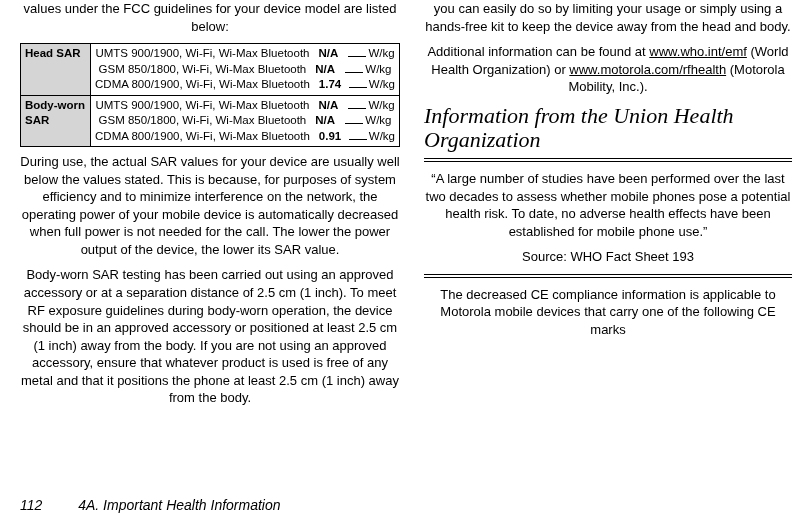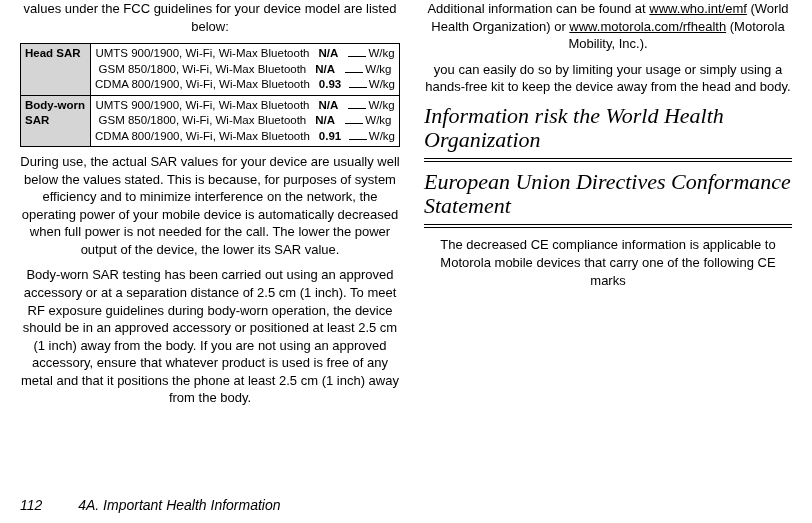--- a/index.html
+++ b/index.html
@@ -104,21 +104,21 @@
               <span>GSM 850/1800, Wi-Fi, Wi-Max Bluetooth</span>
               <span class="sar-val">
                     <span class="sar-num">N/A</span>
                     <span class="sar-underline"></span>
                     <span class="sar-unit">W/kg</span>
                   </span>
             </div>
             <div class="sar-row">
               <span>CDMA 800/1900, Wi-Fi, Wi-Max Bluetooth</span>
               <span class="sar-val">
-                    <span class="sar-num">0.93</span>
+                    <span class="sar-num">1.74</span>
                     <span class="sar-underline"></span>
                     <span class="sar-unit">W/kg</span>
                   </span>
             </div>
           </div>
         </td>
       </tr>
       <tr>
         <th>Body-worn SAR</th>
         <td>
@@ -151,30 +151,31 @@
         </td>
       </tr>
     </tbody>
       </table>
 
     <p>During use, the actual SAR values for your device are usually well below the values stated. This is because, for purposes of system efficiency and to minimize interference on the network, the operating power of your mobile device is automatically decreased when full power is not needed for the call. The lower the power output of the device, the lower its SAR value.</p>
     <p>Body-worn SAR testing has been carried out using an approved accessory or at a separation distance of 2.5 cm (1 inch). To meet RF exposure guidelines during body-worn operation, the device should be in an approved accessory or positioned at least 2.5 cm (1 inch) away from the body.  If you are not using an approved accessory, ensure that whatever product is used is free of any metal and that it positions the phone at least 2.5 cm (1 inch) away from the body.</p>
   </div>
 
   <div class="column col-right">
+    <p>you can easily do so by limiting your usage or simply using a hands-free kit to keep the device away from the head and body.</p>
     <p>
       <span>Additional information can be found at </span><span class="underline">www.who.int/emf</span><span> (World Health Organization) or </span><span class="underline">www.motorola.com/rfhealth</span><span> (Motorola Mobility, Inc.).</span>
     </p>
-    <p>you can easily do so by limiting your usage or simply using a hands-free kit to keep the device away from the head and body.</p>
 
-    <h2 class="section">Information risk the World Health Organization</h2>
+    <h2 class="section">Information from the Union Health Organization</h2>
     <div class="section-rule"></div>
 
+    <p>“A large number of studies have been performed over the last two decades to assess whether mobile phones pose a potential health risk. To date, no adverse health effects have been established for mobile phone use.”</p>
+    <p>Source: WHO Fact Sheet 193</p>
 
-    <h2 class="section">European Union Directives Conformance Statement</h2>
     <div class="section-rule"></div>
 
     <p>The decreased CE compliance information is applicable to Motorola mobile devices that carry one of the following CE marks</p>
   </div>
 </div>
 
 <div class="footer">
   <span class="page-num">112</span>
   <span>4A. Important Health Information</span>
 </div>

